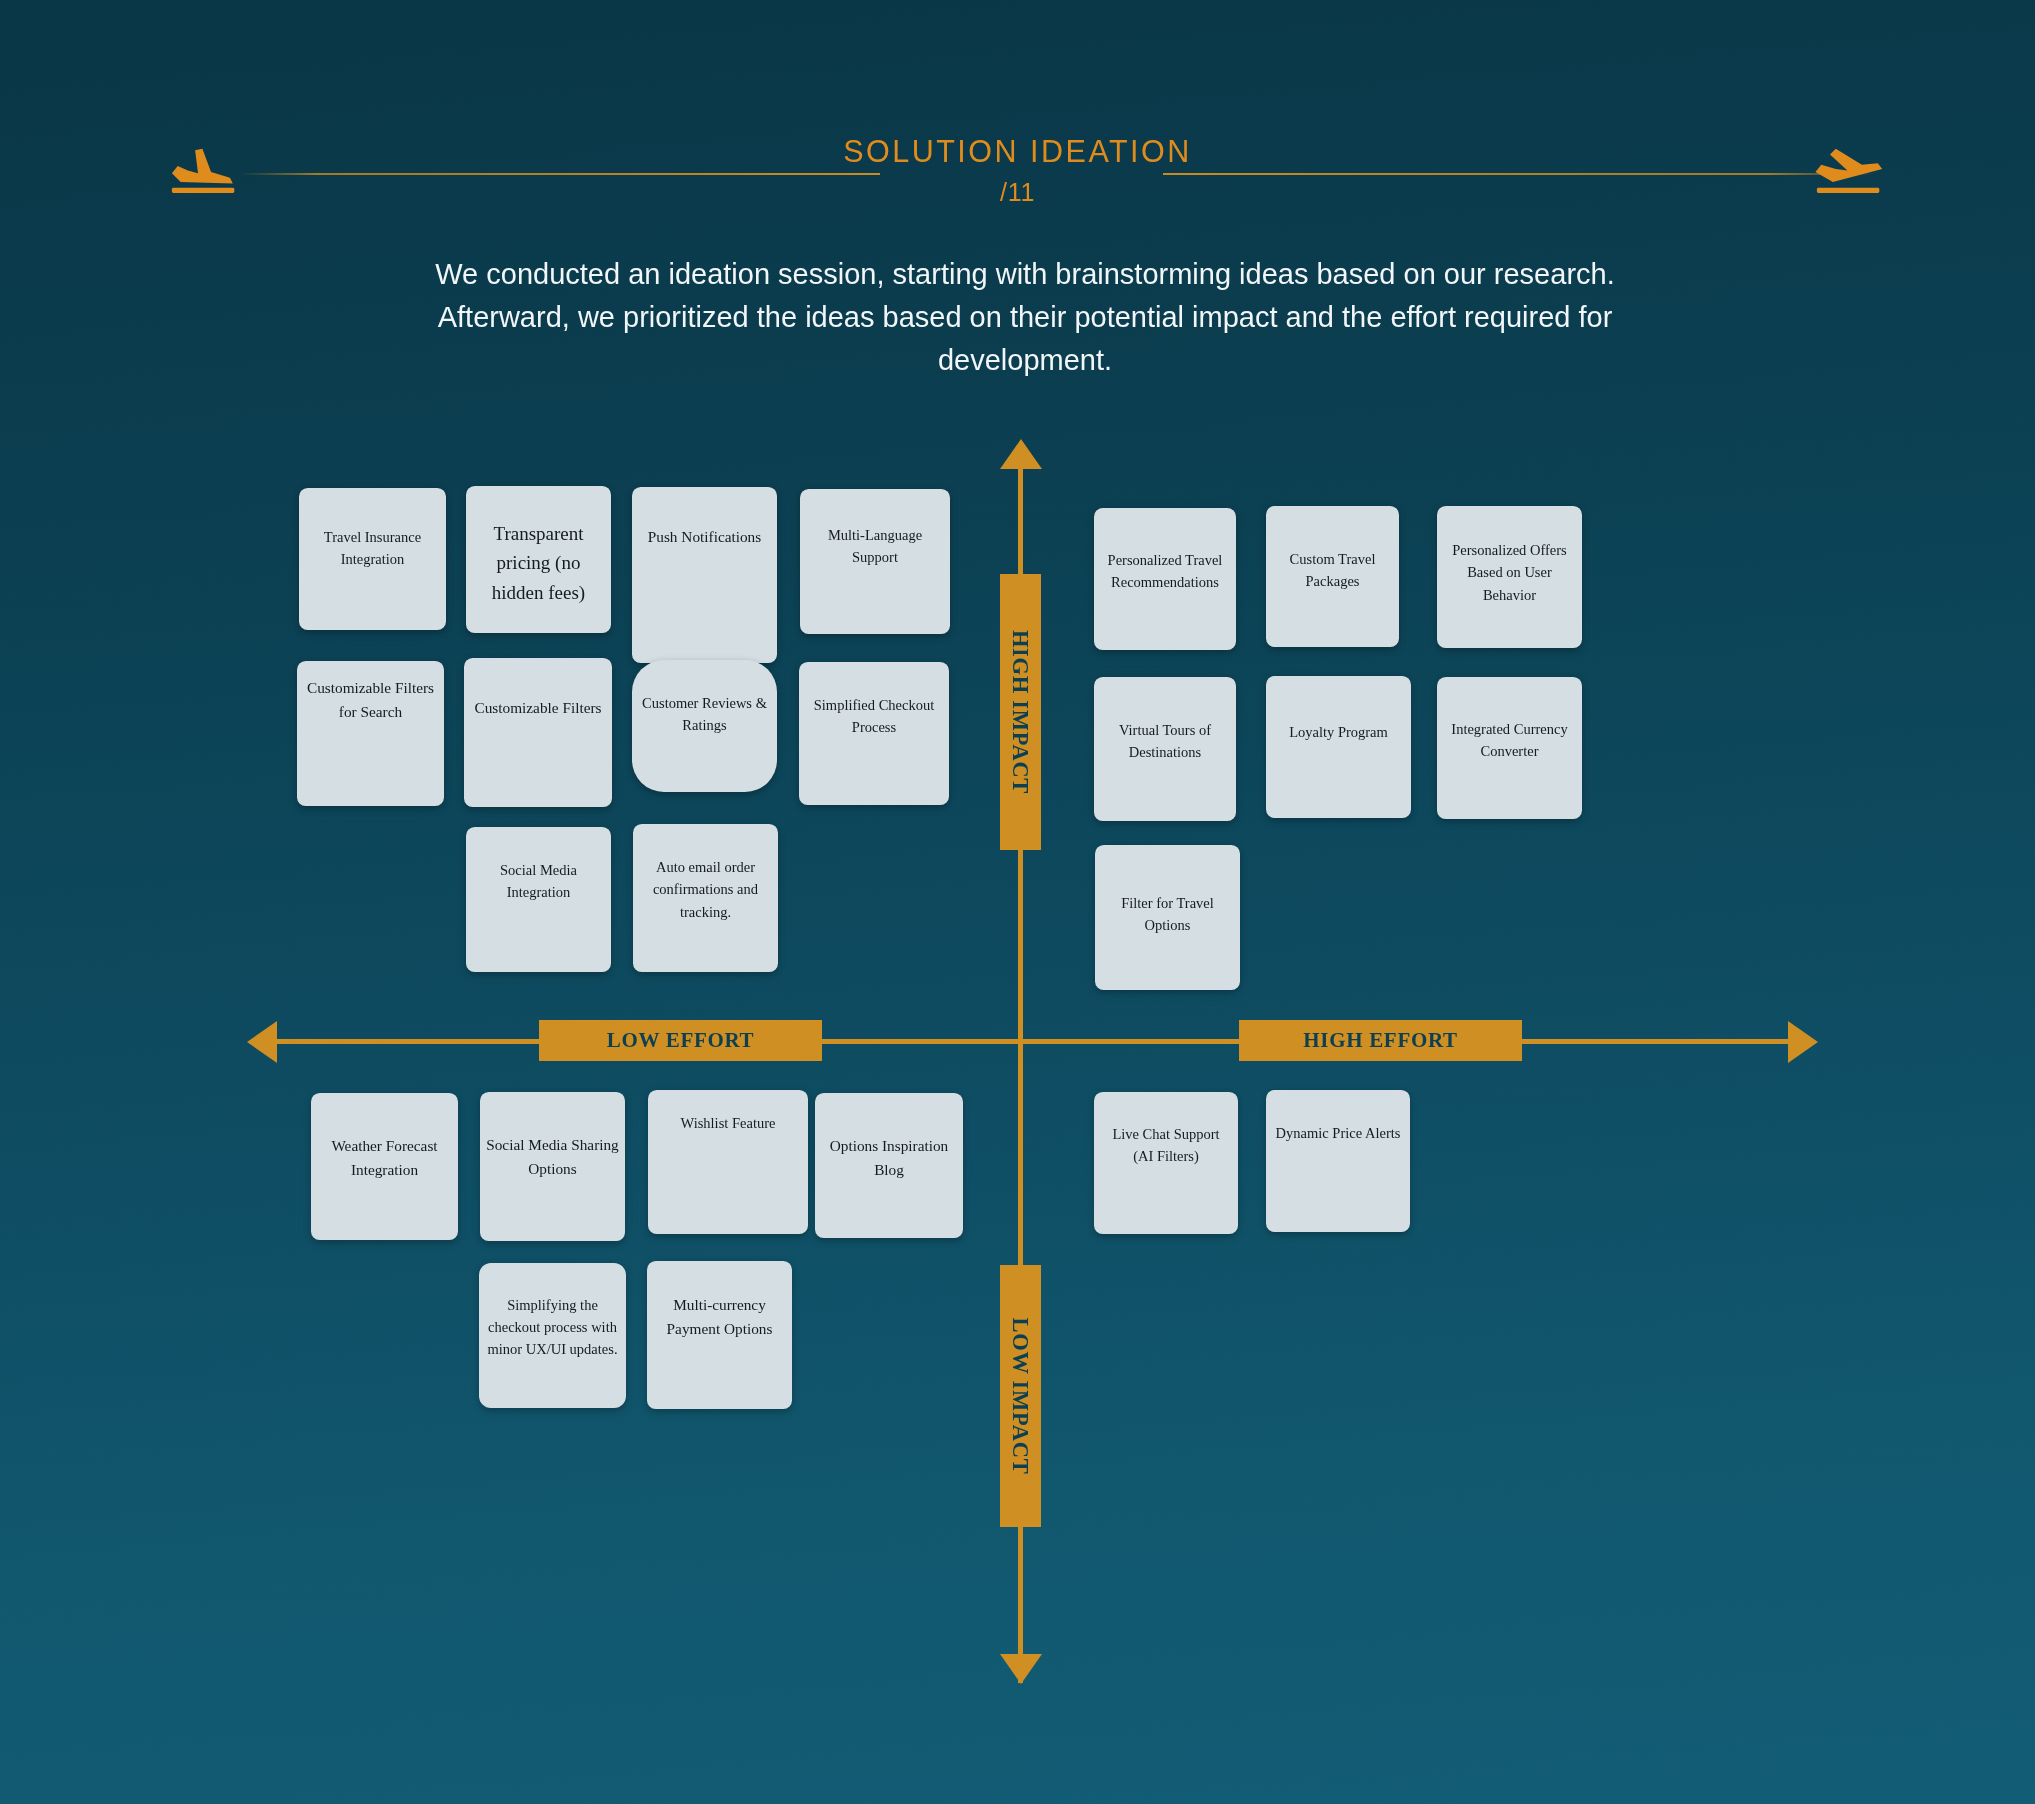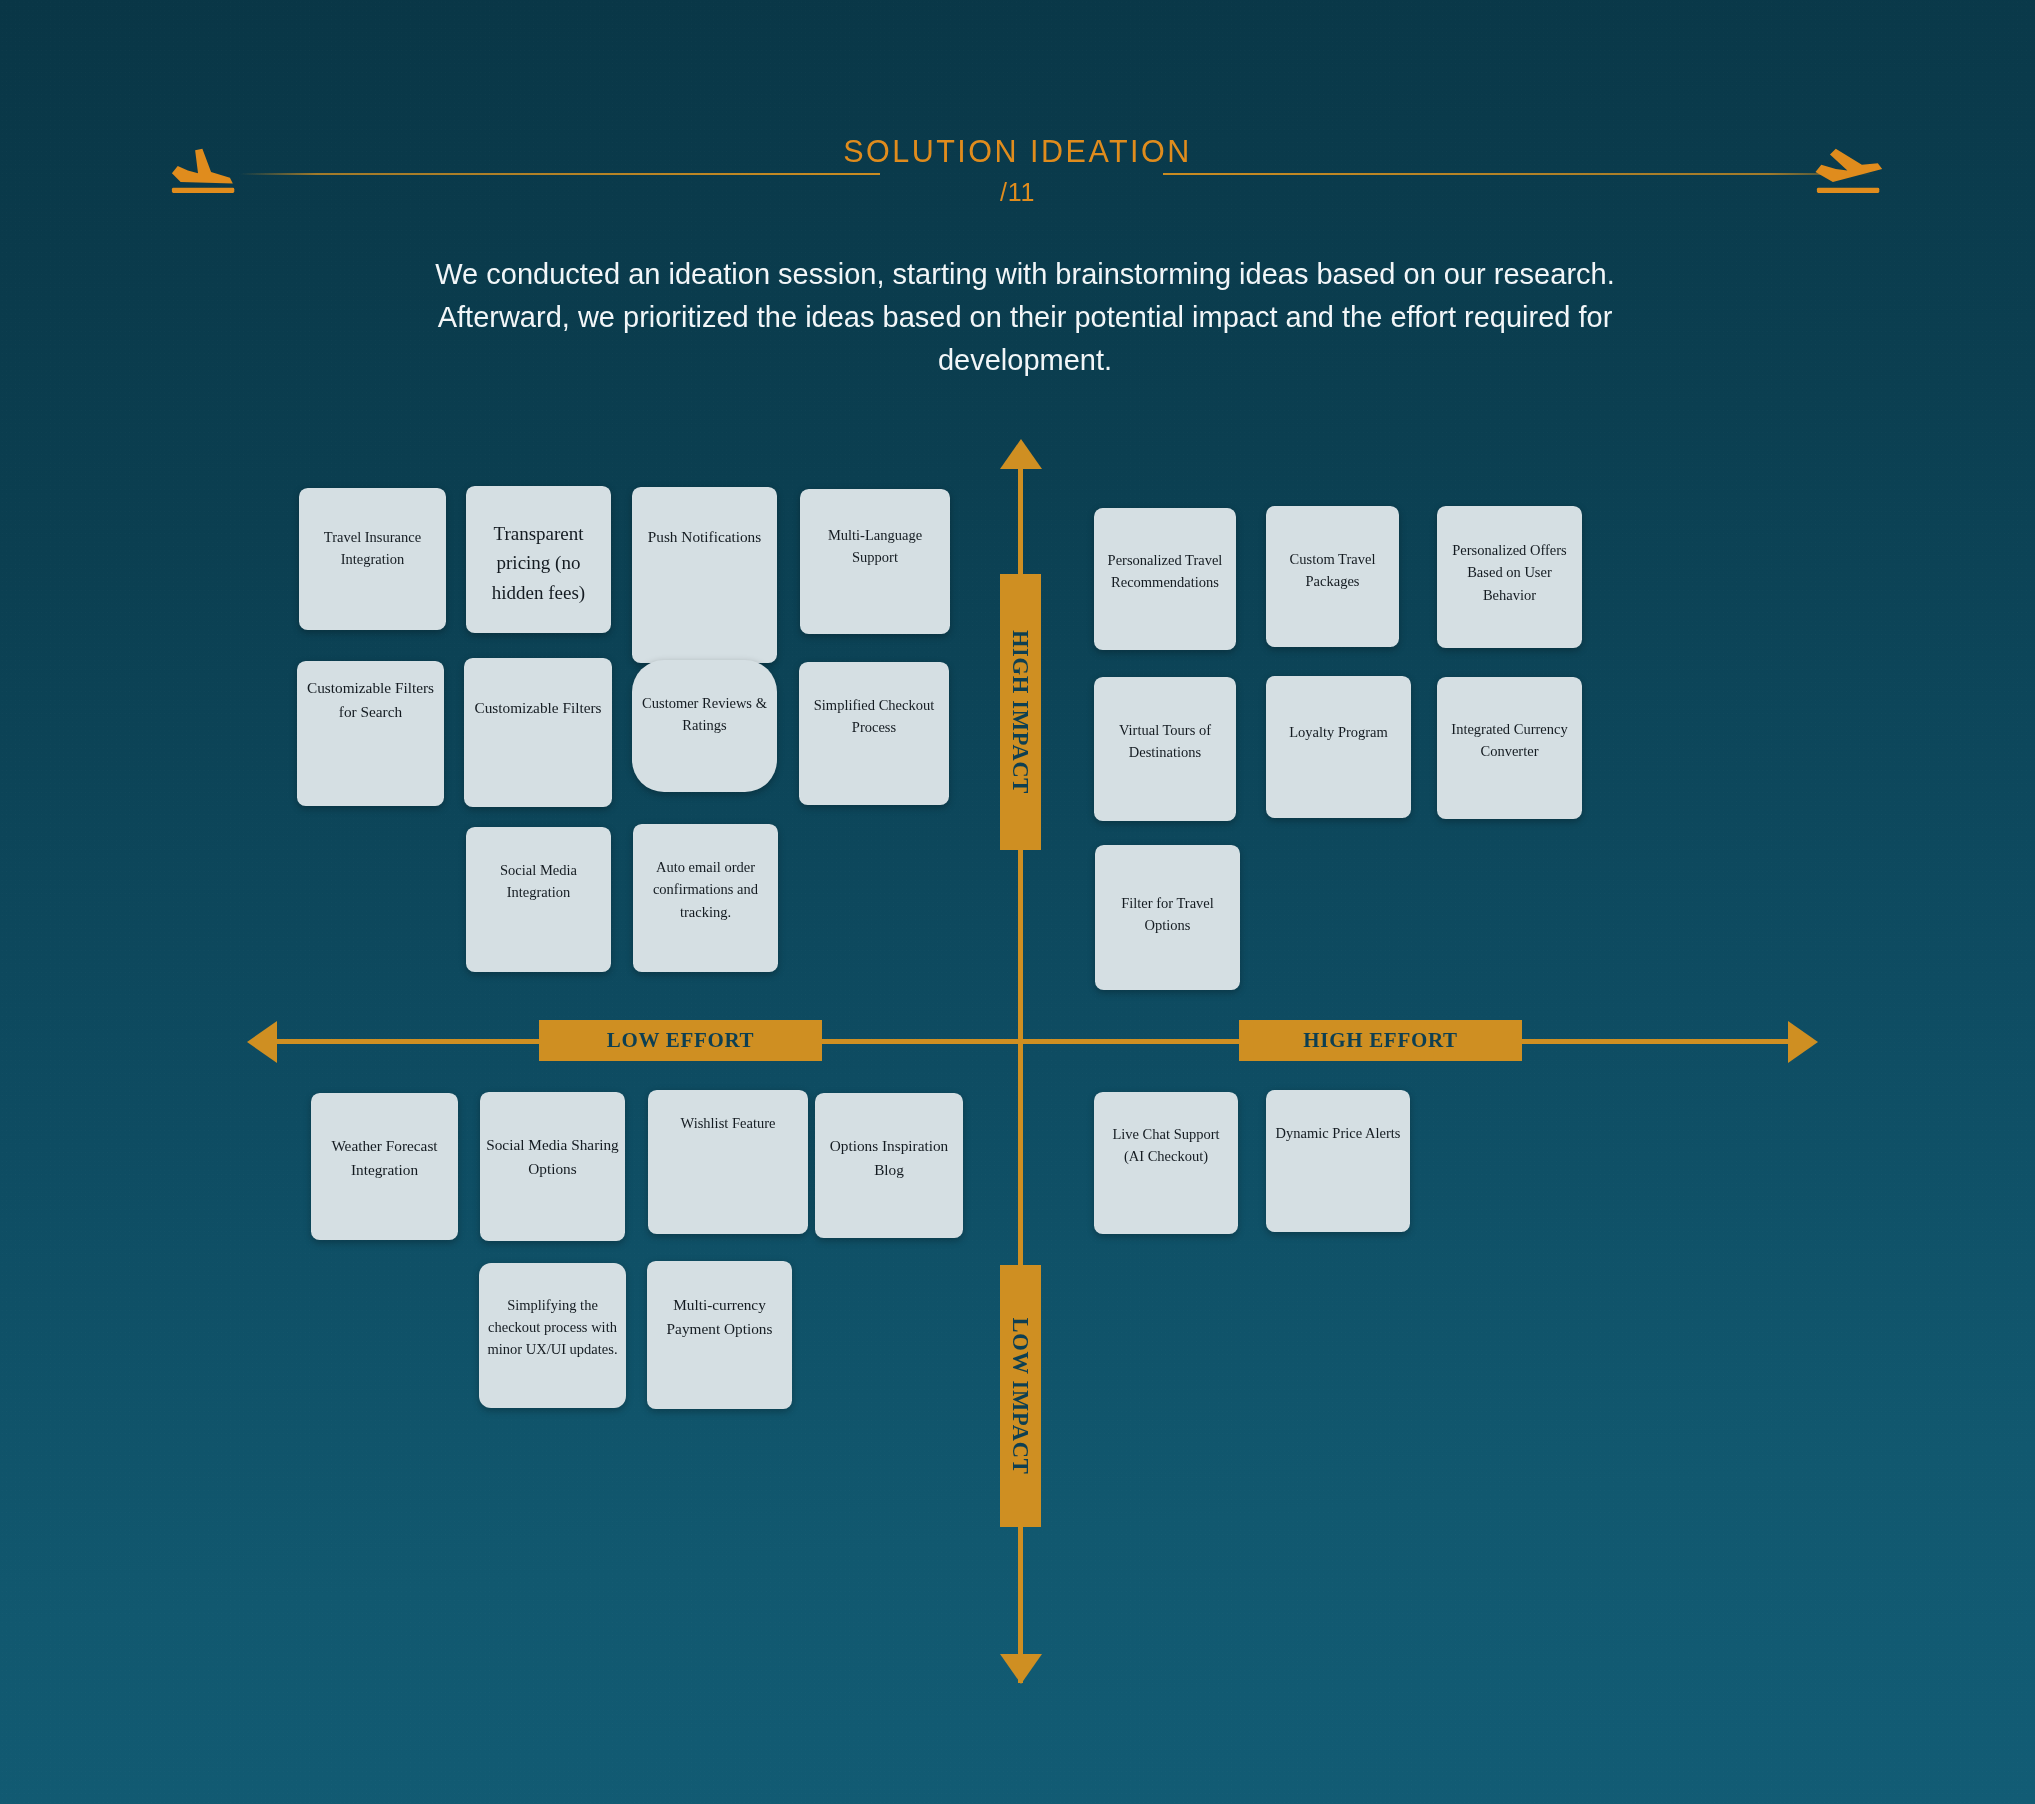--- a/index.html
+++ b/index.html
@@ -171,20 +171,20 @@
       <div class="card" style="left: 815px; top: 1093px; width: 148px; height: 145px; padding-top: 41px;">
         <span style="font-size: 15.3px; width: 121px;">Options Inspiration Blog</span>
       </div>
       <div class="card" style="left: 479px; top: 1263px; width: 147px; height: 145px; padding-top: 30.5px; border-radius: 12px;">
         <span style="font-size: 14.5px; width: 142px;">Simplifying the checkout process with minor UX/UI updates.</span>
       </div>
       <div class="card" style="left: 647px; top: 1261px; width: 145px; height: 148px; padding-top: 32px;">
         <span style="font-size: 15.3px; width: 122px;">Multi-currency Payment Options</span>
       </div>
       <div class="card" style="left: 1094px; top: 1092px; width: 144px; height: 142px; padding-top: 30.5px;">
-        <span style="font-size: 14.5px; width: 128px;">Live Chat Support (AI Checkout)</span>
+        <span style="font-size: 14.5px; width: 128px;">Live Chat Support (AI Filters)</span>
       </div>
       <div class="card" style="left: 1266px; top: 1090px; width: 144px; height: 142px; padding-top: 32px;">
         <span style="font-size: 14.5px; width: 135px;">Dynamic Price Alerts</span>
       </div>
     </div>
 </div>
 
 
 </body></html>

